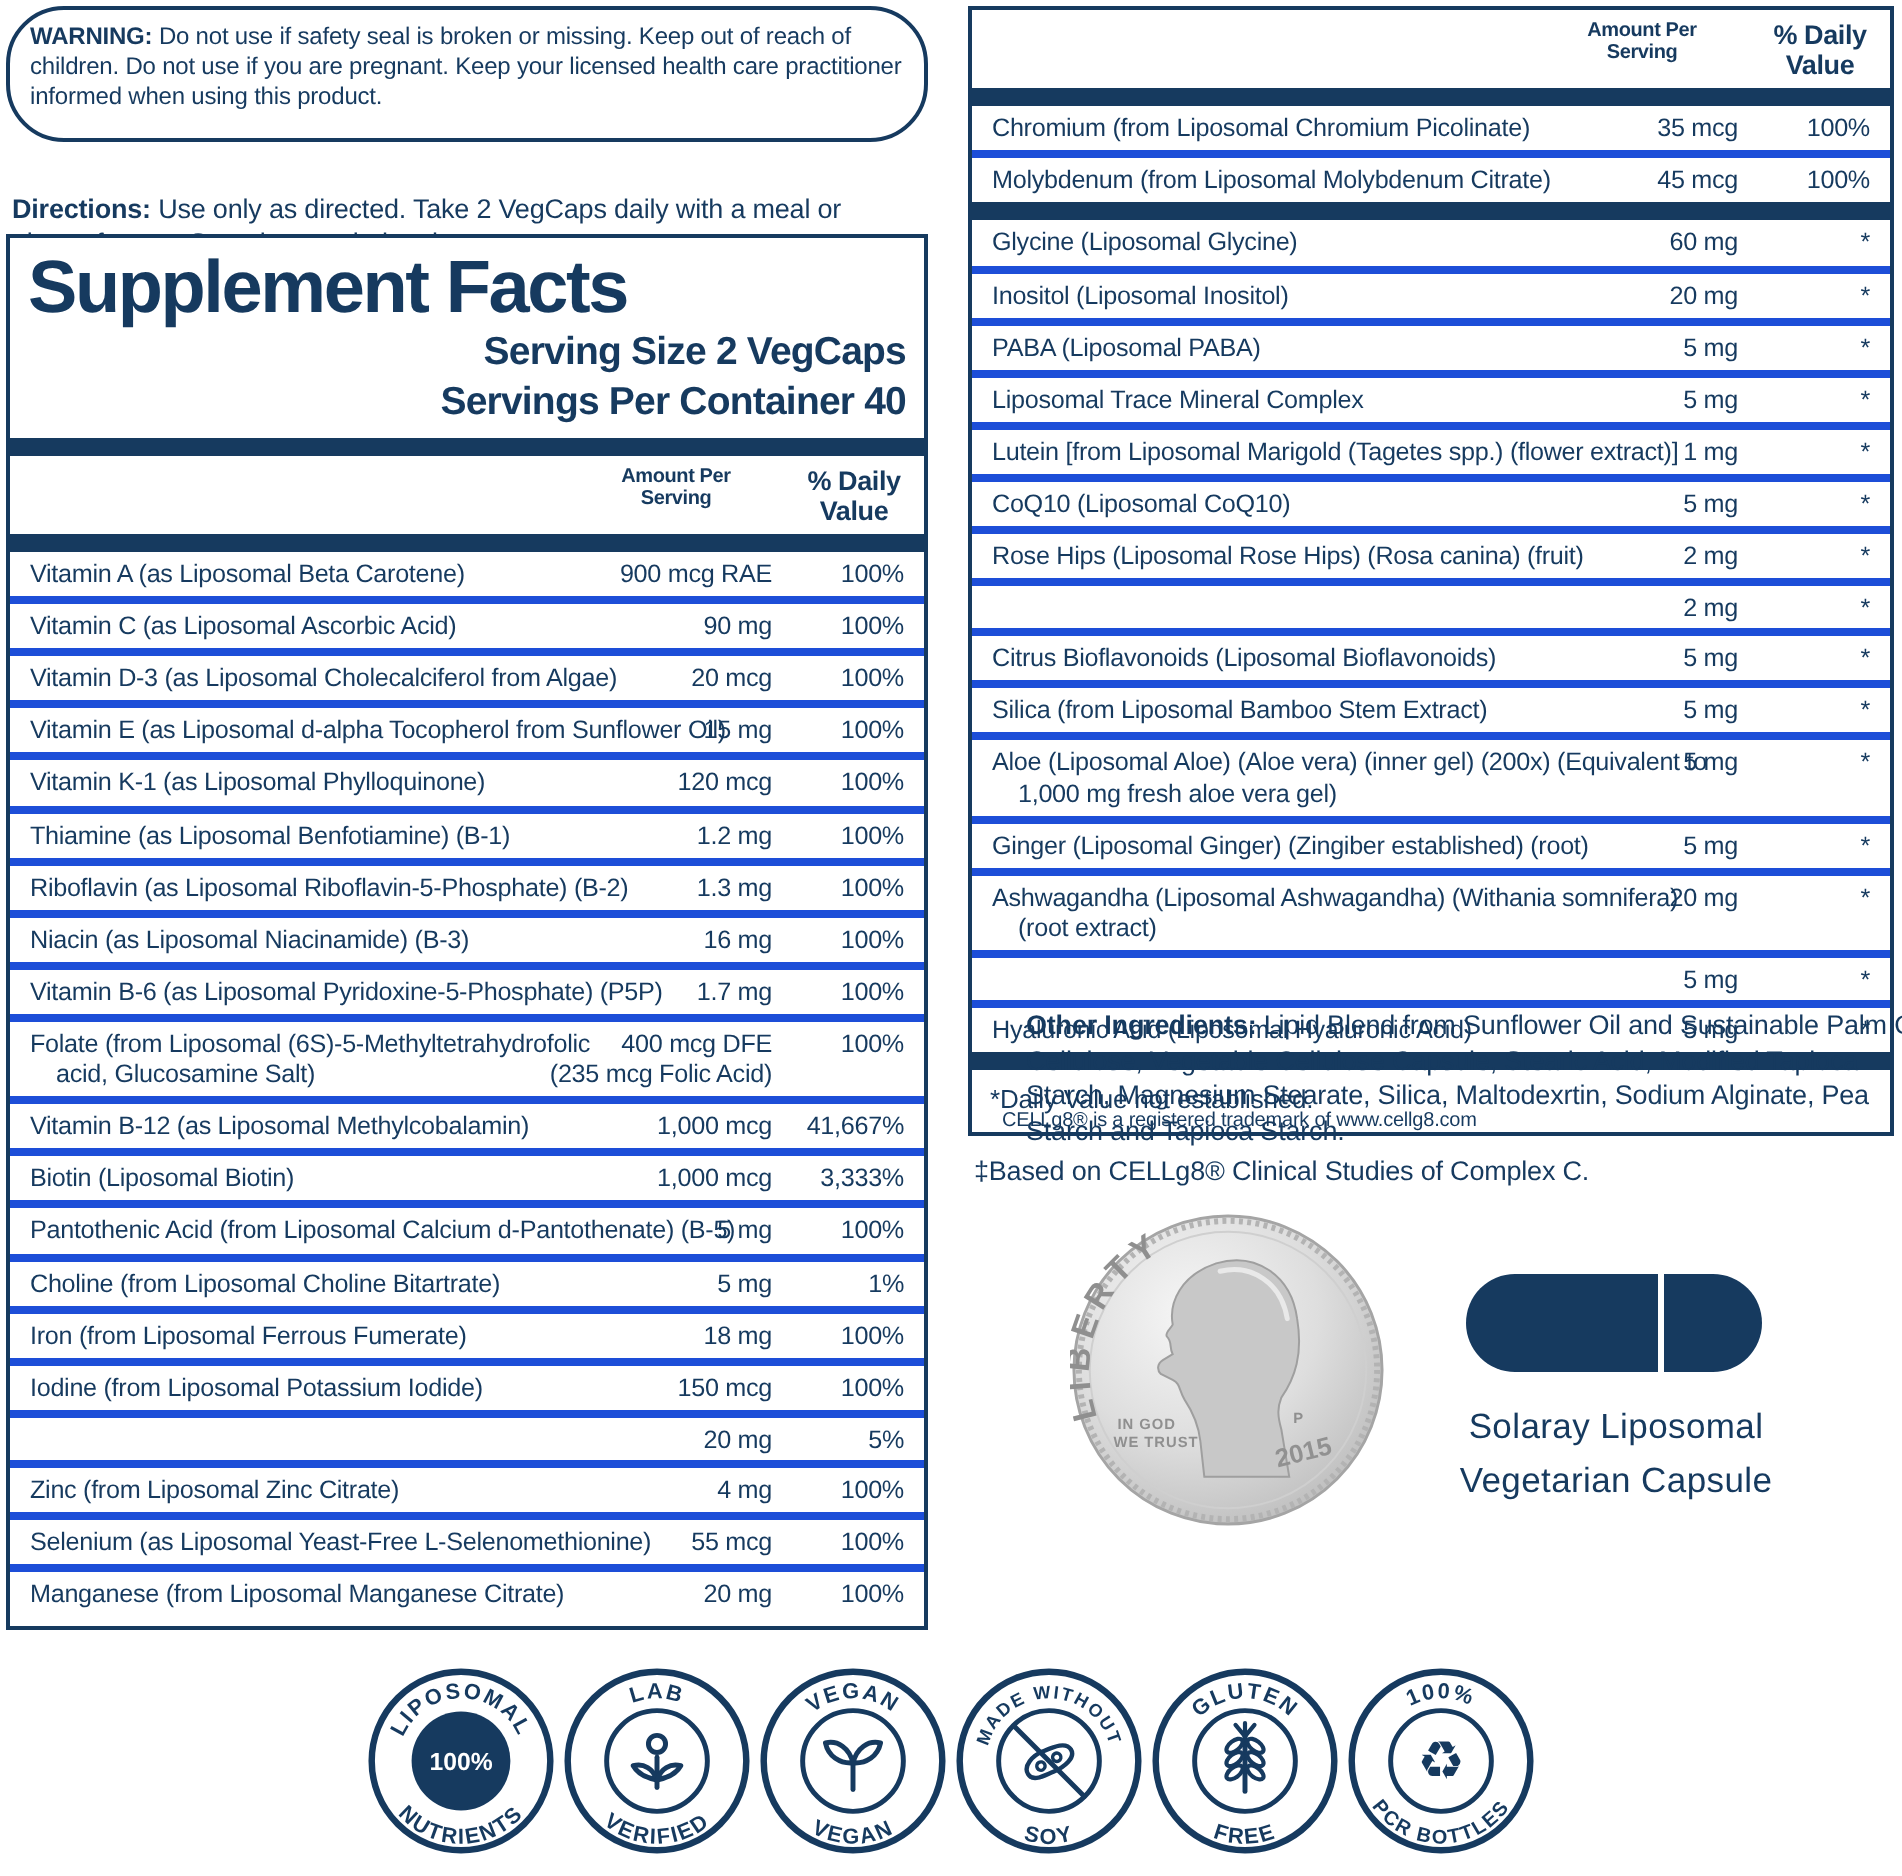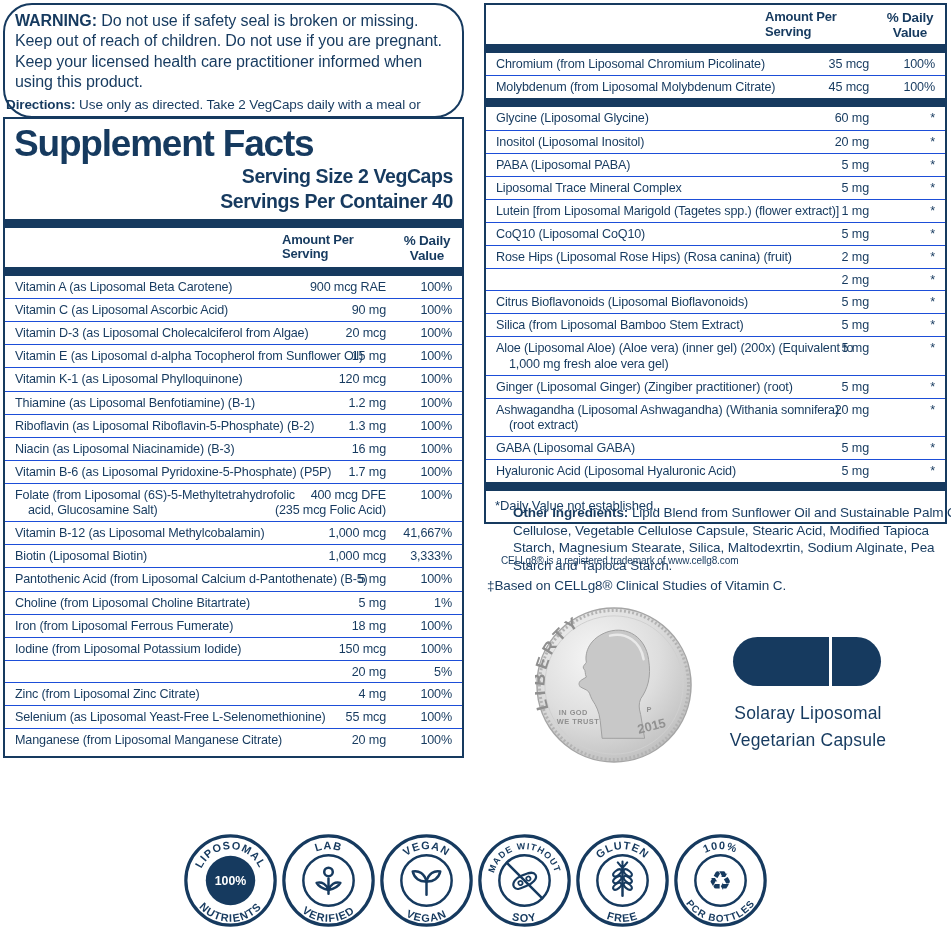--- a/index.html
+++ b/index.html
@@ -3,41 +3,41 @@
 <meta charset="utf-8">
 <style>
   html,body{margin:0;padding:0;}
   body{
     width:951px;height:938px;position:relative;background:#fff;
     font-family:"Liberation Sans",sans-serif;color:#163a5f;overflow:hidden;
   }
   .box{border:2px solid #163a5f;background:#fff;}
 
   
-  .warning-box{position:absolute;left:3px;top:3px;width:437px;padding:6px 10px 24px;
-    font-size:16px;line-height:1.27;letter-spacing:-0.1px;border-radius:29px;}
+  .warning-box{position:absolute;left:3px;top:3px;width:437px;padding:6px 10px 12px;
+    font-size:12px;line-height:1.27;letter-spacing:-0.1px;border-radius:29px;}
   .directions{position:absolute;left:6px;top:96px;width:448px;
     font-size:13.5px;line-height:1.27;letter-spacing:-0.1px;}
   .inline-label{font-weight:bold;}
 
   
   .facts-left{position:absolute;left:3px;top:117px;width:457px;padding-bottom:5px;}
   .facts-right{position:absolute;left:484px;top:3px;width:459px;}
   .facts-title{font-size:37px;font-weight:bold;letter-spacing:-1.2px;line-height:1.04;margin:6px 9px 1px;}
   .serving-line{font-size:19.5px;font-weight:bold;margin:0 9px;line-height:1.24;letter-spacing:-0.4px;text-align:right;}
   .bar{height:9px;background:#163a5f;}
   .bar.mt{margin-top:6px;}
 
   .t-head{display:flex;justify-content:flex-end;padding:5px 2px 4px 0;}
-  .t-head .h-amt{width:112px;text-align:left;font-weight:bold;font-size:13px;
+  .t-head .h-amt{width:112px;text-align:center;font-weight:bold;font-size:10px;
     line-height:1.12;white-space:pre-line;letter-spacing:-0.2px;}
   .t-head .h-dv{width:66px;text-align:center;font-weight:bold;font-size:13.5px;
     line-height:1.12;white-space:pre-line;letter-spacing:-0.2px;}
 
-  .t-row{position:relative;border-bottom:1px solid #1d4ed8;padding:4px 8px 3px 10px;
+  .t-row{position:relative;border-bottom:4px solid #1d4ed8;padding:4px 8px 3px 10px;
     min-height:14px;font-size:12.6px;line-height:1.2;letter-spacing:-0.15px;}
   .rows-group .t-row:last-child{border-bottom:none;}
   .t-name{display:block;padding-left:13px;text-indent:-13px;max-width:442px;}
   .t-amt{position:absolute;top:4px;right:76px;text-align:right;white-space:nowrap;}
   .t-amt div{text-align:right;}
   .t-dv{position:absolute;top:4px;right:10px;text-align:right;}
   .footnote-row{padding:7px 9px 9px;font-size:13px;letter-spacing:-0.1px;}
 
   
   .other-ingredients{position:absolute;left:513px;top:504px;width:458px;
@@ -265,50 +265,49 @@
         <span class="t-name">Silica (from Liposomal Bamboo Stem Extract)</span>
         <span class="t-amt">5 mg</span>
         <span class="t-dv">*</span>
       </div>
       <div class="t-row">
         <span class="t-name" style="max-width: 352px;">Aloe (Liposomal Aloe) (Aloe vera) (inner gel) (200x) (Equivalent to 1,000 mg fresh aloe vera gel)</span>
         <span class="t-amt">5 mg</span>
         <span class="t-dv">*</span>
       </div>
       <div class="t-row">
-        <span class="t-name">Ginger (Liposomal Ginger) (Zingiber practitioner) (root)</span>
+        <span class="t-name">Ginger (Liposomal Ginger) (Zingiber established) (root)</span>
         <span class="t-amt">5 mg</span>
         <span class="t-dv">*</span>
       </div>
       <div class="t-row">
         <span class="t-name" style="max-width: 350px;">Ashwagandha (Liposomal Ashwagandha) (Withania somnifera) (root extract)</span>
         <span class="t-amt">20 mg</span>
         <span class="t-dv">*</span>
       </div>
       <div class="t-row">
-        <span class="t-name">GABA (Liposomal GABA)</span>
         <span class="t-amt">5 mg</span>
         <span class="t-dv">*</span>
       </div>
       <div class="t-row">
         <span class="t-name">Hyaluronic Acid (Liposomal Hyaluronic Acid)</span>
         <span class="t-amt">5 mg</span>
         <span class="t-dv">*</span>
       </div>
     </div>
   <div class="bar"></div>
   <div class="footnote-row">*Daily Value not established.</div>
 </div>
 
 <div class="other-ingredients">
   <span class="inline-label">Other Ingredients:</span>
   <span>Lipid Blend from Sunflower Oil and Sustainable Palm Oil, Cellulose, Vegetable Cellulose Capsule, Stearic Acid, Modified Tapioca Starch, Magnesium Stearate, Silica, Maltodexrtin, Sodium Alginate, Pea Starch and Tapioca Starch.</span>
 </div>
 <div class="tm-note">CELLg8® is a registered trademark of www.cellg8.com</div>
-<div class="clinical-note">‡Based on CELLg8® Clinical Studies of Vitamin C.</div>
+<div class="clinical-note">‡Based on CELLg8® Clinical Studies of Complex C.</div>
 
 <div class="coin">
   <svg viewBox="-80 -80 160 160">
     <defs>
       <radialGradient id="coinGrad" cx="38%" cy="32%" r="75%">
         <stop offset="0%" stop-color="#f6f6f6"></stop>
         <stop offset="55%" stop-color="#dedede"></stop>
         <stop offset="100%" stop-color="#bdbdbd"></stop>
       </radialGradient>
     </defs>

